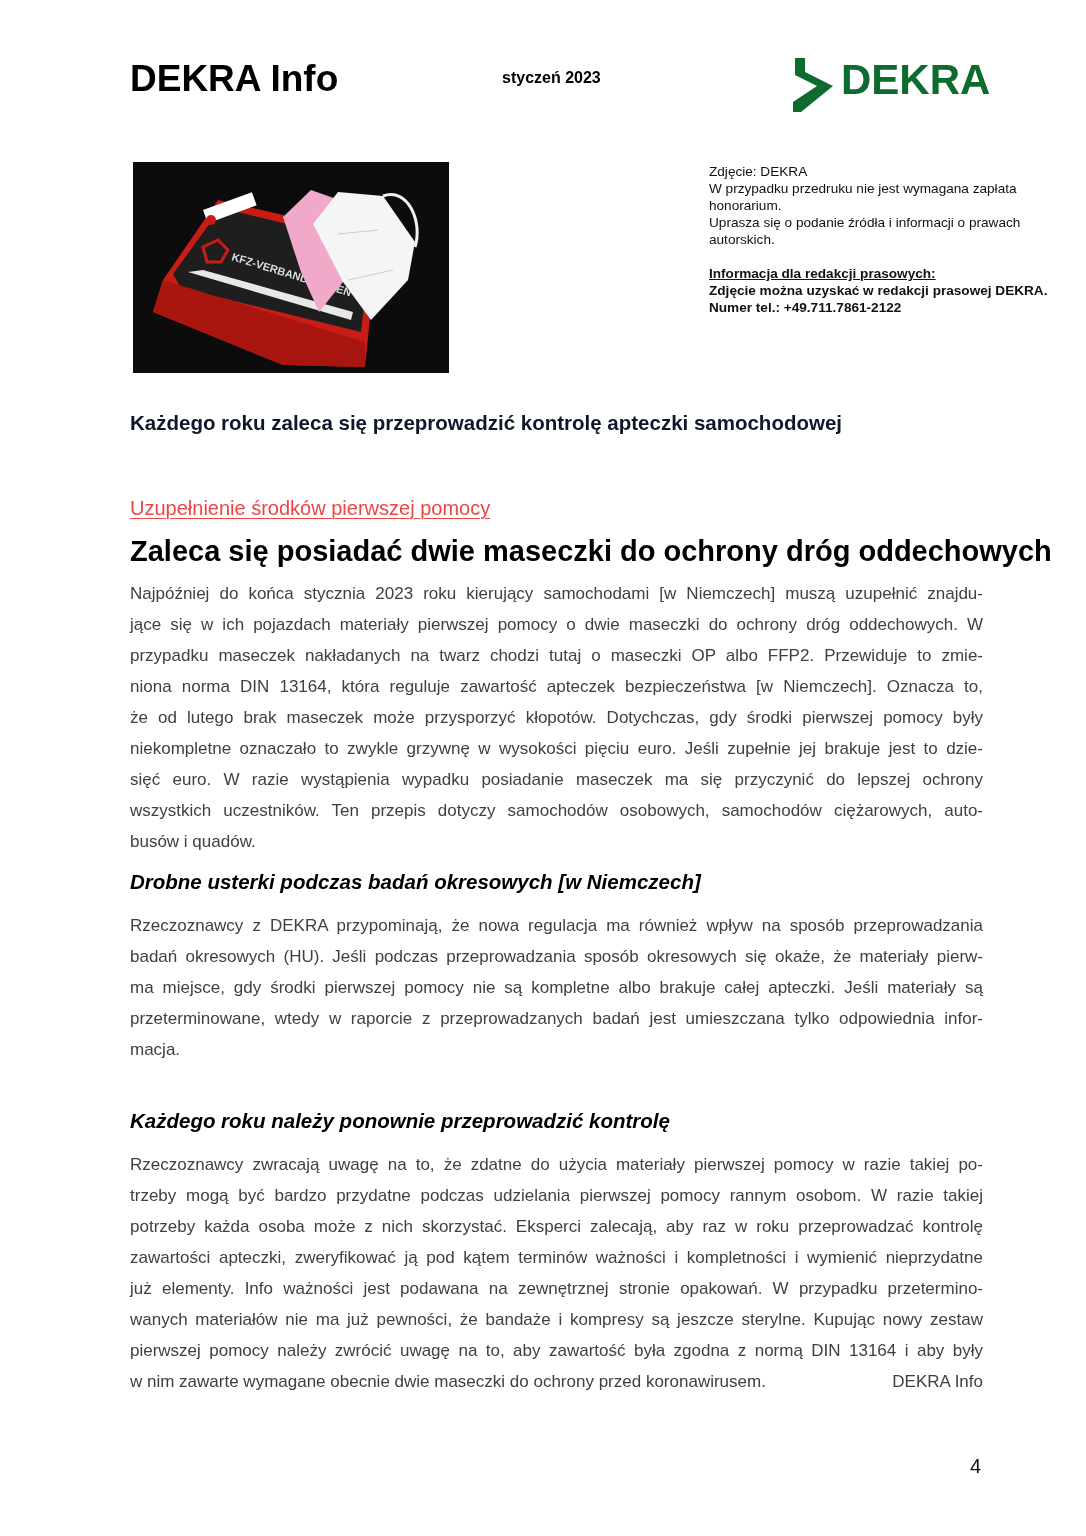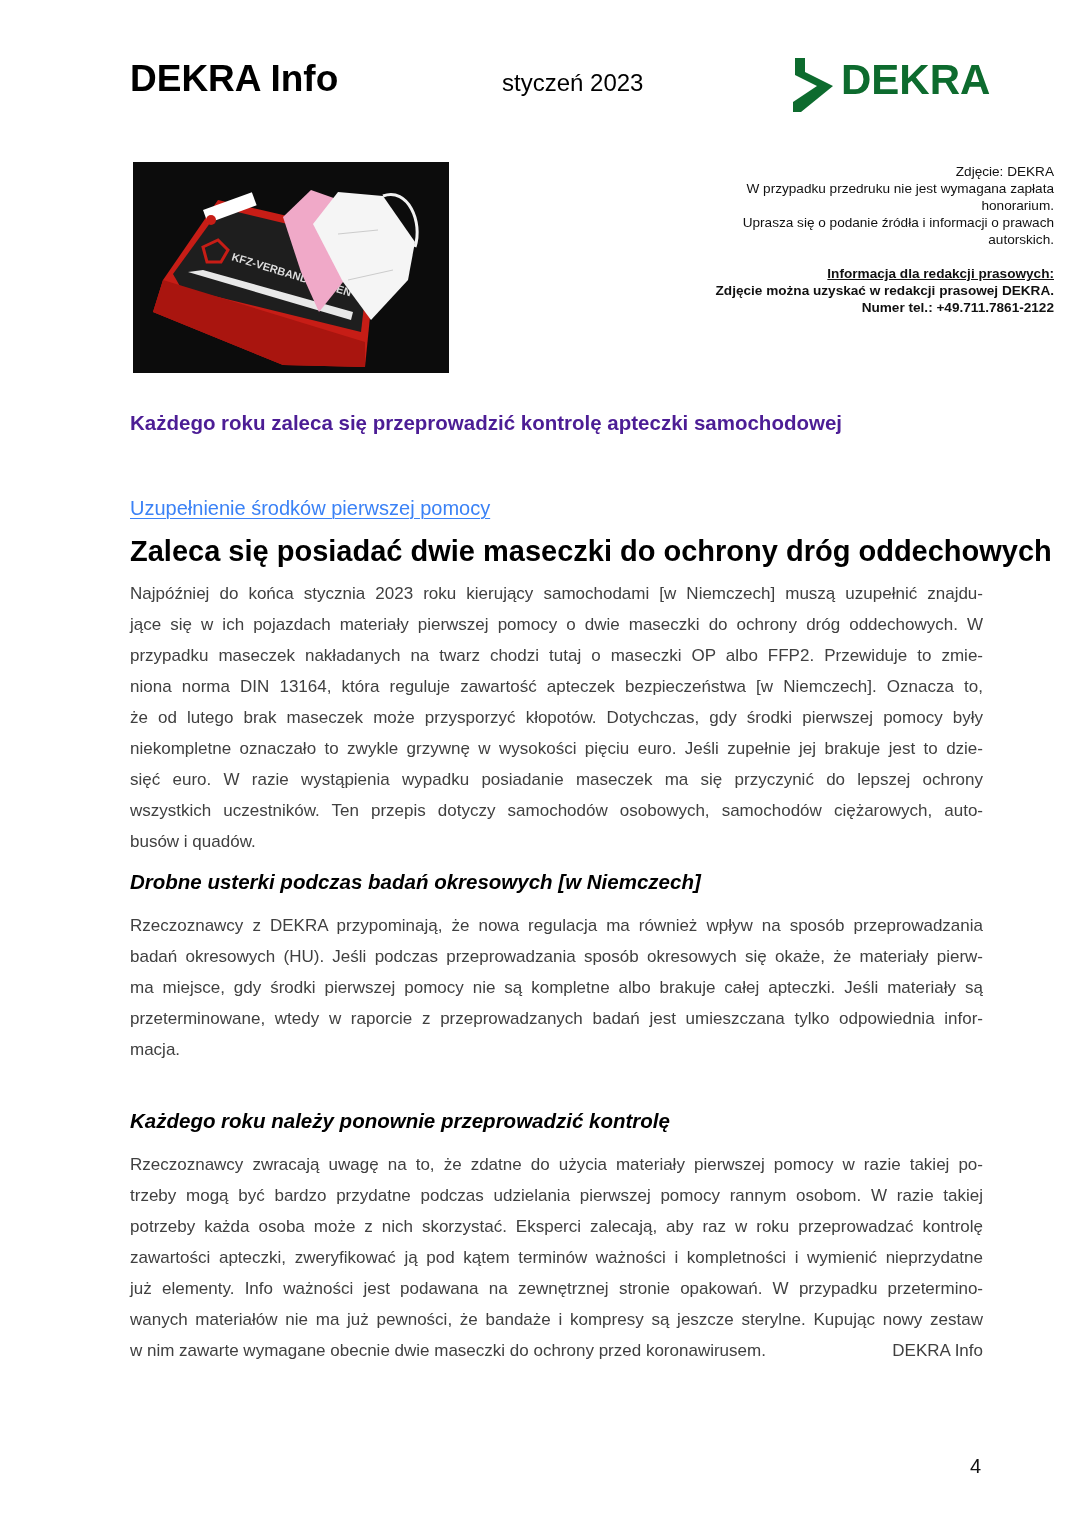--- a/index.html
+++ b/index.html
@@ -1,31 +1,31 @@
 <!DOCTYPE html>
 <html><head>
 <meta charset="utf-8">
 <style>
   html, body { margin: 0; padding: 0; background: #ffffff; }
   body { width: 1086px; height: 1536px; position: relative; overflow: hidden;
          font-family: "Liberation Sans", sans-serif; color: #1a1a1a; }
   .abs { position: absolute; }
   .header-title { left: 130px; top: 58px; font-size: 37px; font-weight: bold; color: #000; letter-spacing: 0px; }
-  .header-date { left: 502px; top: 69px; font-size: 24px; font-weight: normal; color: #000; }
+  .header-date { left: 502px; top: 69px; font-size: 16px; font-weight: bold; color: #000; }
   .logo { left: 791px; top: 56px; width: 202px; height: 58px; display: flex; align-items: flex-start; }
   .logo svg { width: 44px; height: 58px; }
   .logo-text { font-size: 42px; font-weight: bold; color: #0d6b2e; margin-left: 6px; letter-spacing: 0px; }
   .photo { left: 133px; top: 162px; width: 316px; height: 211px; background: #0b0b0b; overflow: hidden; }
-  .caption { left: 709px; top: 163px; width: 345px; font-size: 13.6px; line-height: 17px; color: #111; text-align: right; }
+  .caption { left: 709px; top: 163px; width: 345px; font-size: 13.6px; line-height: 17px; color: #111; }
   .caption p { margin: 0; }
   .caption .gap { height: 17px; }
   .caption .b { font-weight: bold; }
   .caption .u { text-decoration: underline; }
-  .lead { left: 130px; top: 411px; font-size: 20.5px; font-weight: bold; color: #4c1d95; }
-  .kicker { left: 130px; top: 497px; font-size: 20px; color: #3b82f6; text-decoration: underline; text-underline-offset: 3px; text-decoration-thickness: 1px; }
+  .lead { left: 130px; top: 411px; font-size: 20.5px; font-weight: bold; color: #0f172a; }
+  .kicker { left: 130px; top: 497px; font-size: 20px; color: #ef4444; text-decoration: underline; text-underline-offset: 3px; text-decoration-thickness: 1px; }
   .headline { left: 130px; top: 535px; font-size: 29px; font-weight: bold; color: #000; }
   .para { left: 130px; width: 853px; font-size: 17px; line-height: 31px; color: #404040; text-align: justify; }
   .para span.line { display: block; text-align: justify; text-align-last: justify; white-space: nowrap; }
   .para span.line.last { text-align-last: left; }
   .sub { left: 130px; font-size: 20.5px; font-weight: bold; color: #000; font-style: italic; }
   .pagenum { left: 970px; top: 1455px; font-size: 20px; color: #111; }
   .lastline { display: flex; justify-content: space-between; }
 </style>
 </head>
 <body>
@@ -100,19 +100,20 @@
 </div>
 
 <div class="abs sub" style="top:1109px;">Każdego roku należy ponownie przeprowadzić kontrolę</div>
 <div class="abs para" style="top:1149px;">
   <span class="line">Rzeczoznawcy zwracają uwagę na to, że zdatne do użycia materiały pierwszej pomocy w razie takiej po-</span>
   <span class="line">trzeby mogą być bardzo przydatne podczas udzielania pierwszej pomocy rannym osobom. W razie takiej</span>
   <span class="line">potrzeby każda osoba może z nich skorzystać. Eksperci zalecają, aby raz w roku przeprowadzać kontrolę</span>
   <span class="line">zawartości apteczki, zweryfikować ją pod kątem terminów ważności i kompletności i wymienić nieprzydatne</span>
   <span class="line">już elementy. Info ważności jest podawana na zewnętrznej stronie opakowań. W przypadku przetermino-</span>
   <span class="line">wanych materiałów nie ma już pewności, że bandaże i kompresy są jeszcze sterylne. Kupując nowy zestaw</span>
+  <span class="line">pierwszej pomocy należy zwrócić uwagę na to, aby zawartość była zgodna z normą DIN 13164 i aby były</span>
   <div class="lastline">
     <span>w nim zawarte wymagane obecnie dwie maseczki do ochrony przed koronawirusem.</span>
     <span>DEKRA Info</span>
   </div>
 </div>
 
 <div class="abs pagenum">4</div>
 
 </body></html>

